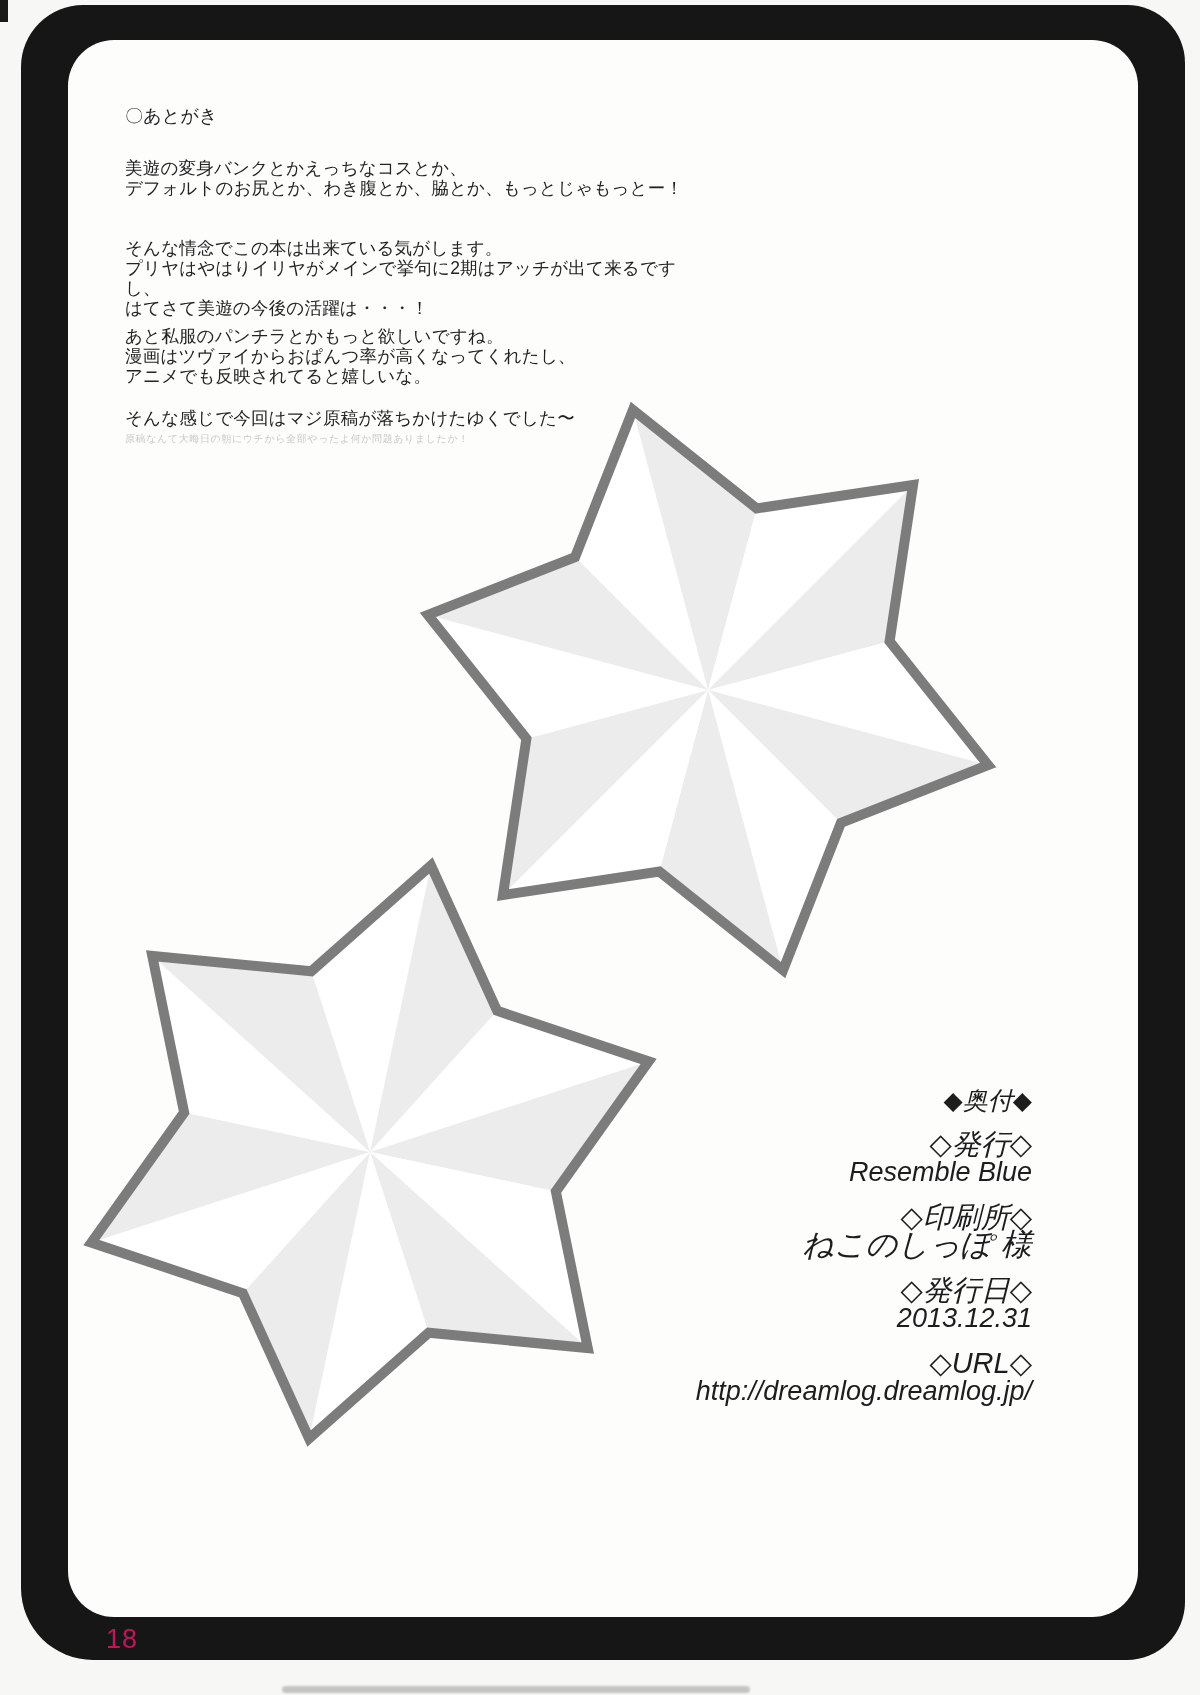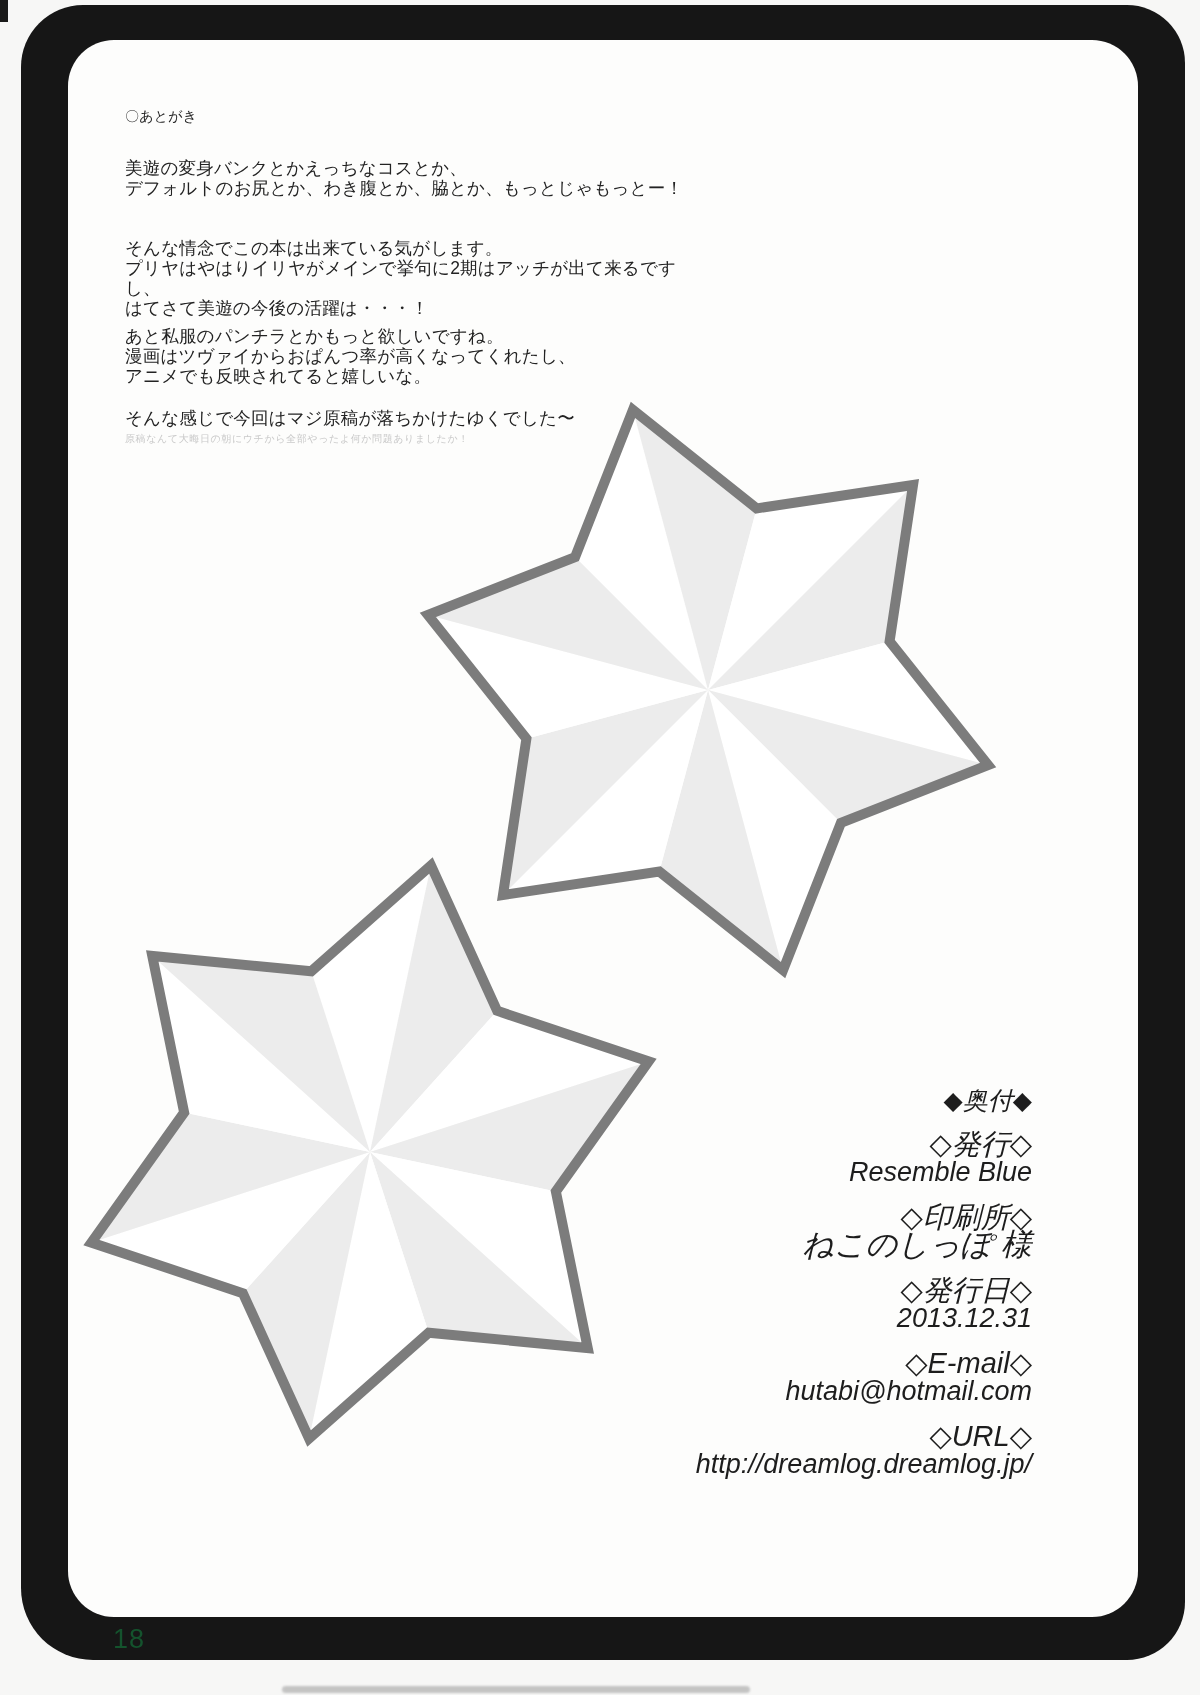--- a/index.html
+++ b/index.html
@@ -22,21 +22,21 @@
     position:absolute;left:68px;top:40px;width:1070px;height:1577px;
     background:#fdfdfc;
     border-radius:46px;
   }
   .star-layer{position:absolute;left:0;top:0;pointer-events:none;}
   
   .afterword{
     position:absolute;left:125px;top:106px;width:580px;
     color:#232323;font-size:17.5px;line-height:20px;letter-spacing:0.2px;
   }
-  .afterword .title{font-size:14px;margin:0 0 32px 0;}
+  .afterword .title{font-size:18px;margin:0 0 32px 0;}
   .afterword .para{margin:0;}
   .afterword .gap-lg{margin-top:40px;}
   .afterword .gap-sm{margin-top:8px;}
   .afterword .gap-md{margin-top:22px;}
   .faint-note{
     margin-top:6px;
     font-size:10px;line-height:10px;color:#c9c9c9;letter-spacing:0.6px;
     filter:blur(0.3px);
   }
   
@@ -44,22 +44,22 @@
     position:absolute;right:168px;top:1086px;width:420px;
     text-align:right;color:#1d1d1d;font-style:italic;
   }
   .colophon .title{font-size:25px;line-height:28px;margin-bottom:16px;}
   .col-sec{margin-bottom:17px;}
   .col-label{font-size:29px;line-height:28px;}
   .col-value{font-size:31px;line-height:28px;}
   .col-value.latin{font-size:27px;}
   
   .page-number{
-    position:absolute;left:113px;top:1624px;
-    color:#14532d;font-size:27px;letter-spacing:1px;
+    position:absolute;left:106px;top:1624px;
+    color:#be185d;font-size:27px;letter-spacing:1px;
   }
   
   .bottom-smudge{
     position:absolute;left:282px;top:1686px;width:468px;height:7px;
     background:#b3b3b3;border-radius:4px;filter:blur(1.2px);opacity:.75;
   }
 </style>
 </head>
 <body>
 
@@ -128,23 +128,19 @@
   </div>
   <div class="col-sec">
     <div class="col-label">◇印刷所◇</div>
     <div class="col-value">ねこのしっぽ 様</div>
   </div>
   <div class="col-sec">
     <div class="col-label">◇発行日◇</div>
     <div class="col-value latin">2013.12.31</div>
   </div>
   <div class="col-sec">
-    <div class="col-label">◇E-mail◇</div>
-    <div class="col-value latin">hutabi@hotmail.com</div>
-  </div>
-  <div class="col-sec">
     <div class="col-label">◇URL◇</div>
     <div class="col-value latin">http://dreamlog.dreamlog.jp/</div>
   </div>
 </div>
 
 <div class="page-number">18</div>
 <div class="bottom-smudge"></div>
 
 </body></html>

